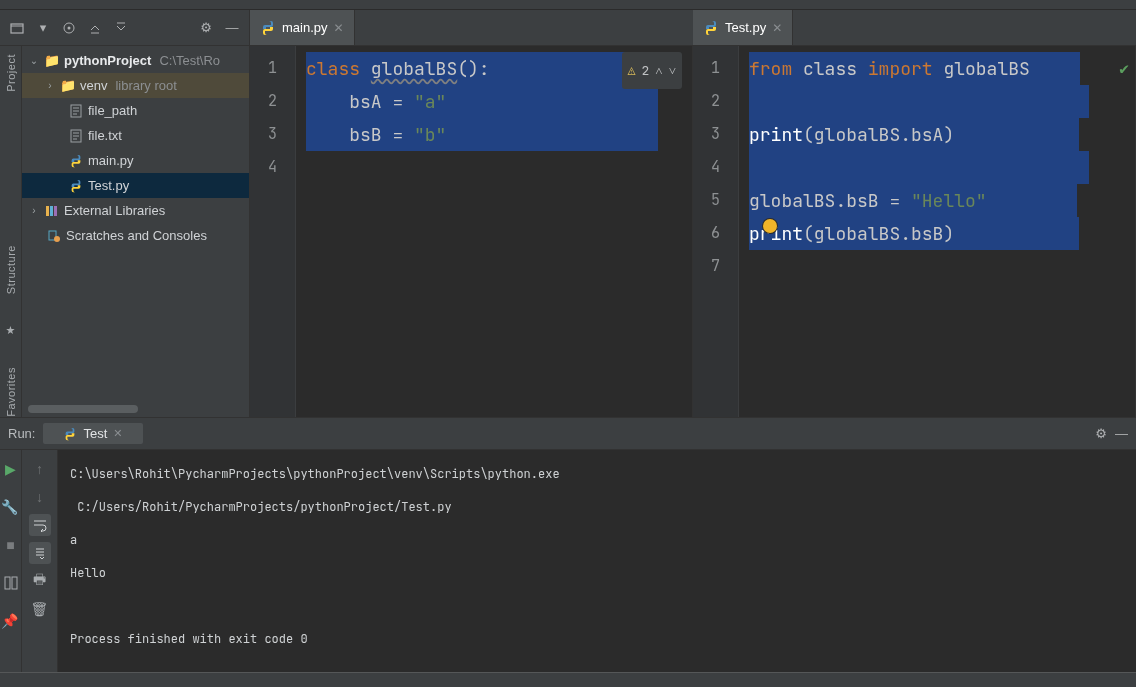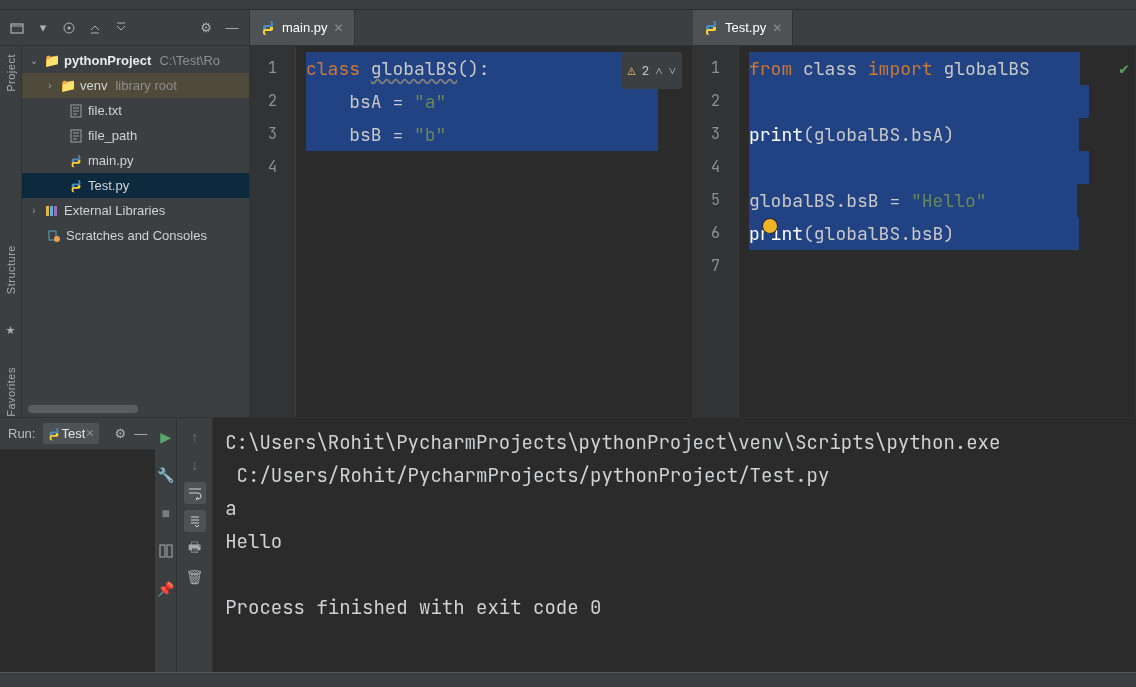--- a/index.html
+++ b/index.html
@@ -56,32 +56,32 @@
   .name { color:#c8c8c8; }
   .paren { color:#c8c8c8;text-align:center; }
 
   .inspection { position:absolute; top:6px; right:10px; display:flex; align-items:center; gap:6px; background:#3c3f41; padding:2px 6px; border-radius:3px; color:#bfc1c3; font-size:13px;}
   .inspection .warn { color:#d6b85a; }
   .checkmark { position:absolute; top:6px; right:6px; color:#5b9e5e; font-size:16px; }
 
   .bulb { position:absolute; left:24px; top:173px; width:14px;height:14px; background:#f0b429; border-radius:50%; box-shadow:0 0 0 1px #2b2b2b;}
 
   
-  .runpanel { height:255px; display:flex; flex-direction:row; border-top:1px solid #323232; background:#2b2b2b; }
+  .runpanel { height:255px; display:flex; flex-direction:column; border-top:1px solid #323232; background:#2b2b2b; }
   .runheader { height:32px; background:#3c3f41; display:flex; align-items:center; padding:0 8px; gap:8px; border-bottom:1px solid #323232;}
   .runheader .label { color:#b9bcbe; }
-  .runheader .runtab { display:flex; align-items:center; background:#4e5254; padding:3px 4px; border-radius:2px; color:#e2e4e6;}
+  .runheader .runtab { display:flex; align-items:center; gap:6px; background:#4e5254; padding:3px 20px; border-radius:2px; color:#e2e4e6;}
   .runheader .spacer { flex:1; }
   .runbody { flex:1; display:flex; }
   .runrail { width:22px; background:#3c3f41; display:flex; flex-direction:column; align-items:center; padding-top:8px; gap:16px; border-right:1px solid #323232;}
   .runrail2 { width:36px; background:#3c3f41; display:flex; flex-direction:column; align-items:center; padding-top:8px; gap:6px; border-right:1px solid #323232;}
   .runrail .ricon, .runrail2 .ricon { width:22px;height:22px; display:flex; align-items:center; justify-content:center; color:#a8acaf; cursor:pointer; border-radius:3px; font-size:14px;}
   .runrail2 .ricon.active { background:#4e5254; }
   .play { color:#59a869 !important; }
-  .console { flex:1; padding:8px 12px; font-family:"Consolas","JetBrains Mono",monospace; font-size:19px; line-height:33px; color:#cfd2d4; white-space:pre; overflow:hidden;border-radius:15px;}
+  .console { flex:1; padding:8px 12px; font-family:"Consolas","JetBrains Mono",monospace; font-size:12px; line-height:33px; color:#cfd2d4; white-space:pre; overflow:hidden;border-radius:15px;}
 
   .statusbar { height:15px; background:#3c3f41; border-top:1px solid #555758;}
 
   
   svg { display:block; }
 </style>
 </head>
 <body>
 
 <div class="root">
@@ -169,30 +169,30 @@
           <span class="label">venv</span>
           <span class="dim">library root</span>
         </div>
         <div class="tree-row indent2">
           <span class="ficon">
               <svg width="14" height="14">
                 <rect x="2" y="1" width="10" height="12" fill="none" stroke="#9aa0a3"></rect>
                 <path d="M4 4h6M4 7h6M4 10h4" stroke="#9aa0a3"></path>
               </svg>
             </span>
-          <span class="label">file.txt</span>
+          <span class="label">file_path</span>
         </div>
         <div class="tree-row indent2">
           <span class="ficon">
               <svg width="14" height="14">
                 <rect x="2" y="1" width="10" height="12" fill="none" stroke="#9aa0a3"></rect>
                 <path d="M4 4h6M4 7h6M4 10h4" stroke="#9aa0a3"></path>
               </svg>
             </span>
-          <span class="label">file_path</span>
+          <span class="label">file.txt</span>
         </div>
         <div class="tree-row indent2">
           <span class="ficon">
               <svg width="14" height="14" viewBox="0 0 16 16">
                 <path d="M6 1h3a2 2 0 0 1 2 2v2H5a2 2 0 0 0-2 2v2h3V7h5a2 2 0 0 0 2-2V3a2 2 0 0 0-2-2z" fill="#4b8bbe"></path>
                 <path d="M10 15H7a2 2 0 0 1-2-2v-2h6a2 2 0 0 0 2-2V7h-3v2H5a2 2 0 0 0-2 2v2a2 2 0 0 0 2 2z" fill="#ffd43b"></path>
               </svg>
             </span>
           <span class="label">main.py</span>
         </div>

